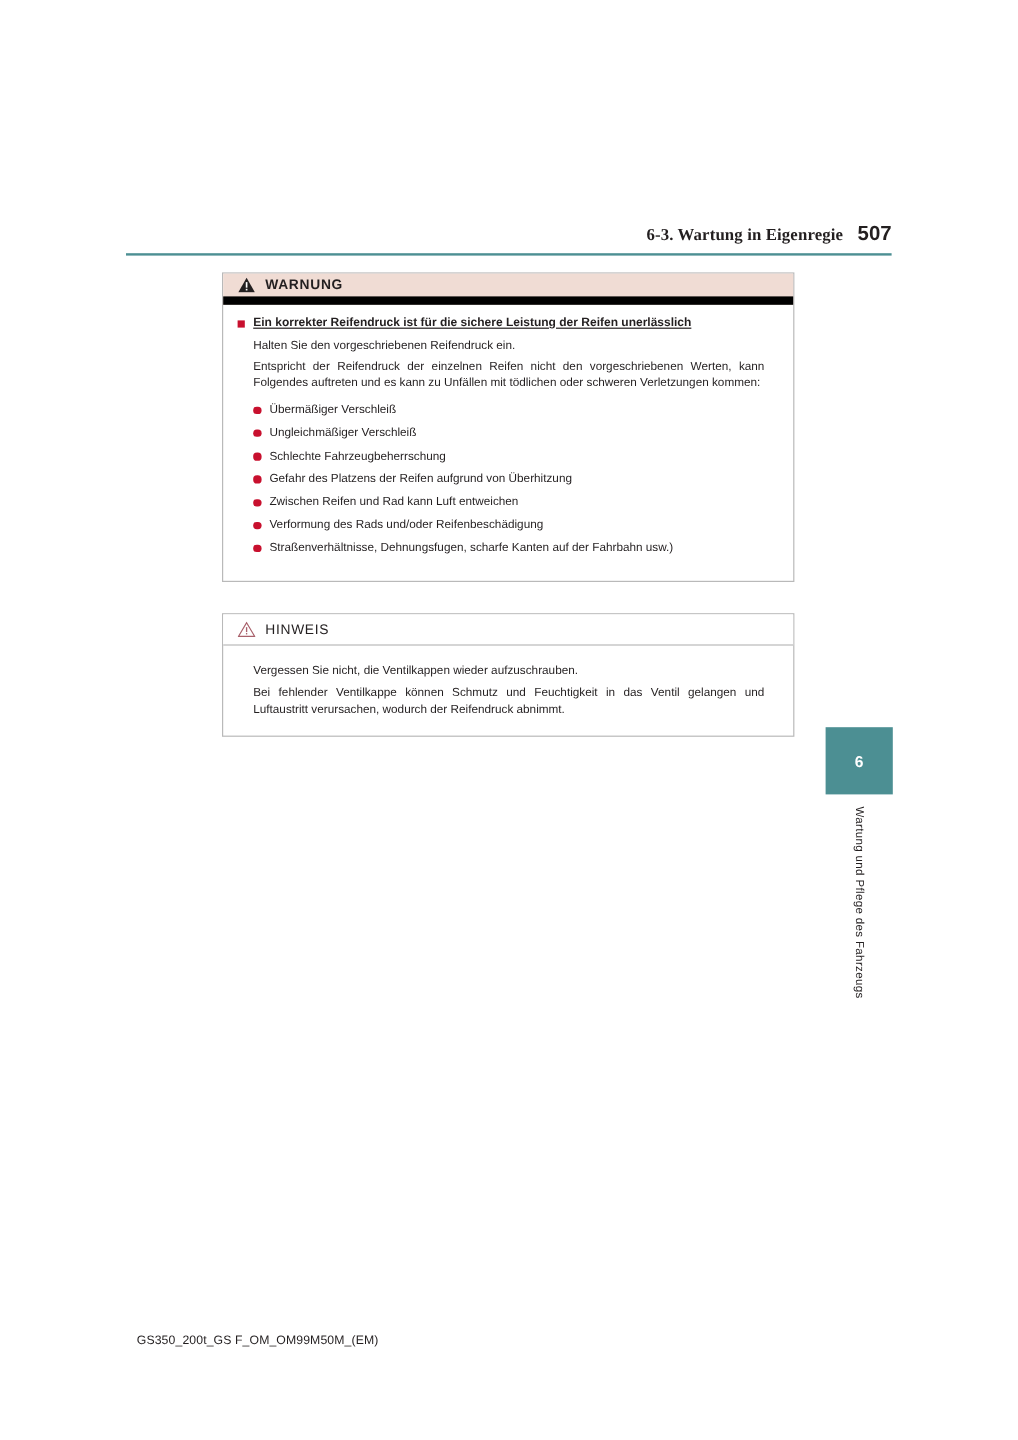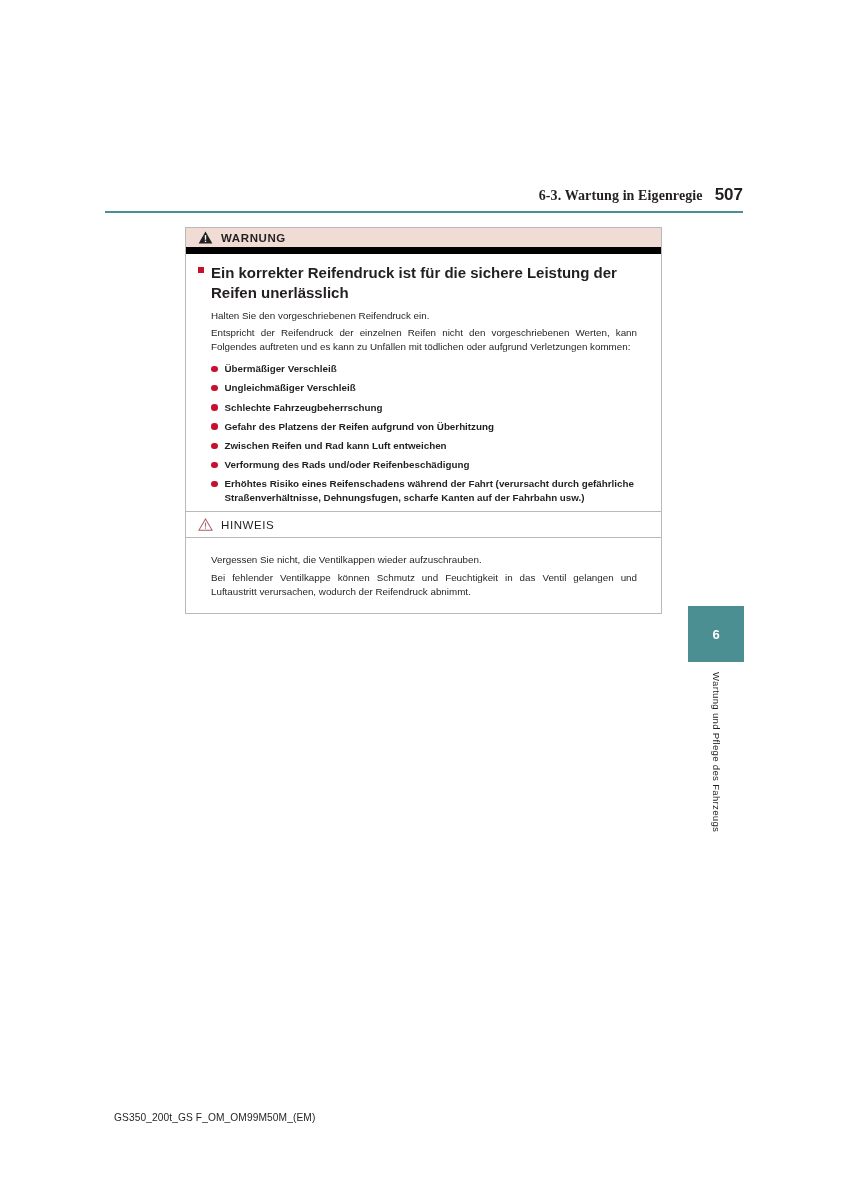--- a/index.html
+++ b/index.html
@@ -97,24 +97,25 @@
     flex: 0 0 auto;
   }
   .sq-mauve {
     width: 6px;
     height: 6px;
     background: #a9616b;
     margin-top: 4px;
     flex: 0 0 auto;
   }
   .heading-text {
-    font-size: 15px;
+    font-size: 10px;
     font-weight: bold;
     line-height: 1.35;
     color: #231f20;
+    text-decoration: underline;
   }
 
   .para {
     font-size: 9.8px;
     line-height: 1.42;
     margin: 4px 12px 0 13px;
     color: #231f20;
     text-align: justify;
   }
   .para.first { margin-top: 5px; }
@@ -133,21 +134,20 @@
     height: 6.5px;
     border-radius: 50%;
     background: #c8102e;
     margin-top: 3.5px;
     flex: 0 0 auto;
   }
   .bullet-text {
     font-size: 9.8px;
     line-height: 1.4;
     color: #231f20;
-    font-weight: bold;
   }
   .bullet-text .cont { display: block; }
 
   .notice-box {
     position: absolute;
     left: 185px;
     top: 511px;
     width: 477px;
     border: 1px solid #b9b9b9;
     box-sizing: border-box;
@@ -236,21 +236,21 @@
     <span class="label">WARNUNG</span>
   </div>
 
   <div class="warning-body">
     <div class="heading-row">
       <span class="sq-red"></span>
       <span class="heading-text">Ein korrekter Reifendruck ist für die sichere Leistung der Reifen unerlässlich</span>
     </div>
 
     <p class="para first">Halten Sie den vorgeschriebenen Reifendruck ein.</p>
-    <p class="para">Entspricht der Reifendruck der einzelnen Reifen nicht den vorgeschriebenen Werten, kann Folgendes auftreten und es kann zu Unfällen mit tödlichen oder aufgrund Verletzungen kommen:</p>
+    <p class="para">Entspricht der Reifendruck der einzelnen Reifen nicht den vorgeschriebenen Werten, kann Folgendes auftreten und es kann zu Unfällen mit tödlichen oder schweren Verletzungen kommen:</p>
 
     <div class="bullet-list">
       <div class="bullet-item">
         <span class="dot-red"></span>
         <span class="bullet-text">Übermäßiger Verschleiß</span>
       </div>
       <div class="bullet-item">
         <span class="dot-red"></span>
         <span class="bullet-text">Ungleichmäßiger Verschleiß</span>
       </div>
@@ -266,21 +266,20 @@
         <span class="dot-red"></span>
         <span class="bullet-text">Zwischen Reifen und Rad kann Luft entweichen</span>
       </div>
       <div class="bullet-item">
         <span class="dot-red"></span>
         <span class="bullet-text">Verformung des Rads und/oder Reifenbeschädigung</span>
       </div>
       <div class="bullet-item">
         <span class="dot-red"></span>
         <span class="bullet-text">
-          <span>Erhöhtes Risiko eines Reifenschadens während der Fahrt (verursacht durch gefährliche</span>
           <span class="cont">Straßenverhältnisse, Dehnungsfugen, scharfe Kanten auf der Fahrbahn usw.)</span>
         </span>
       </div>
     </div>
   </div>
 </section>
 
 <section class="notice-box">
   <div class="notice-title">
     <span>

